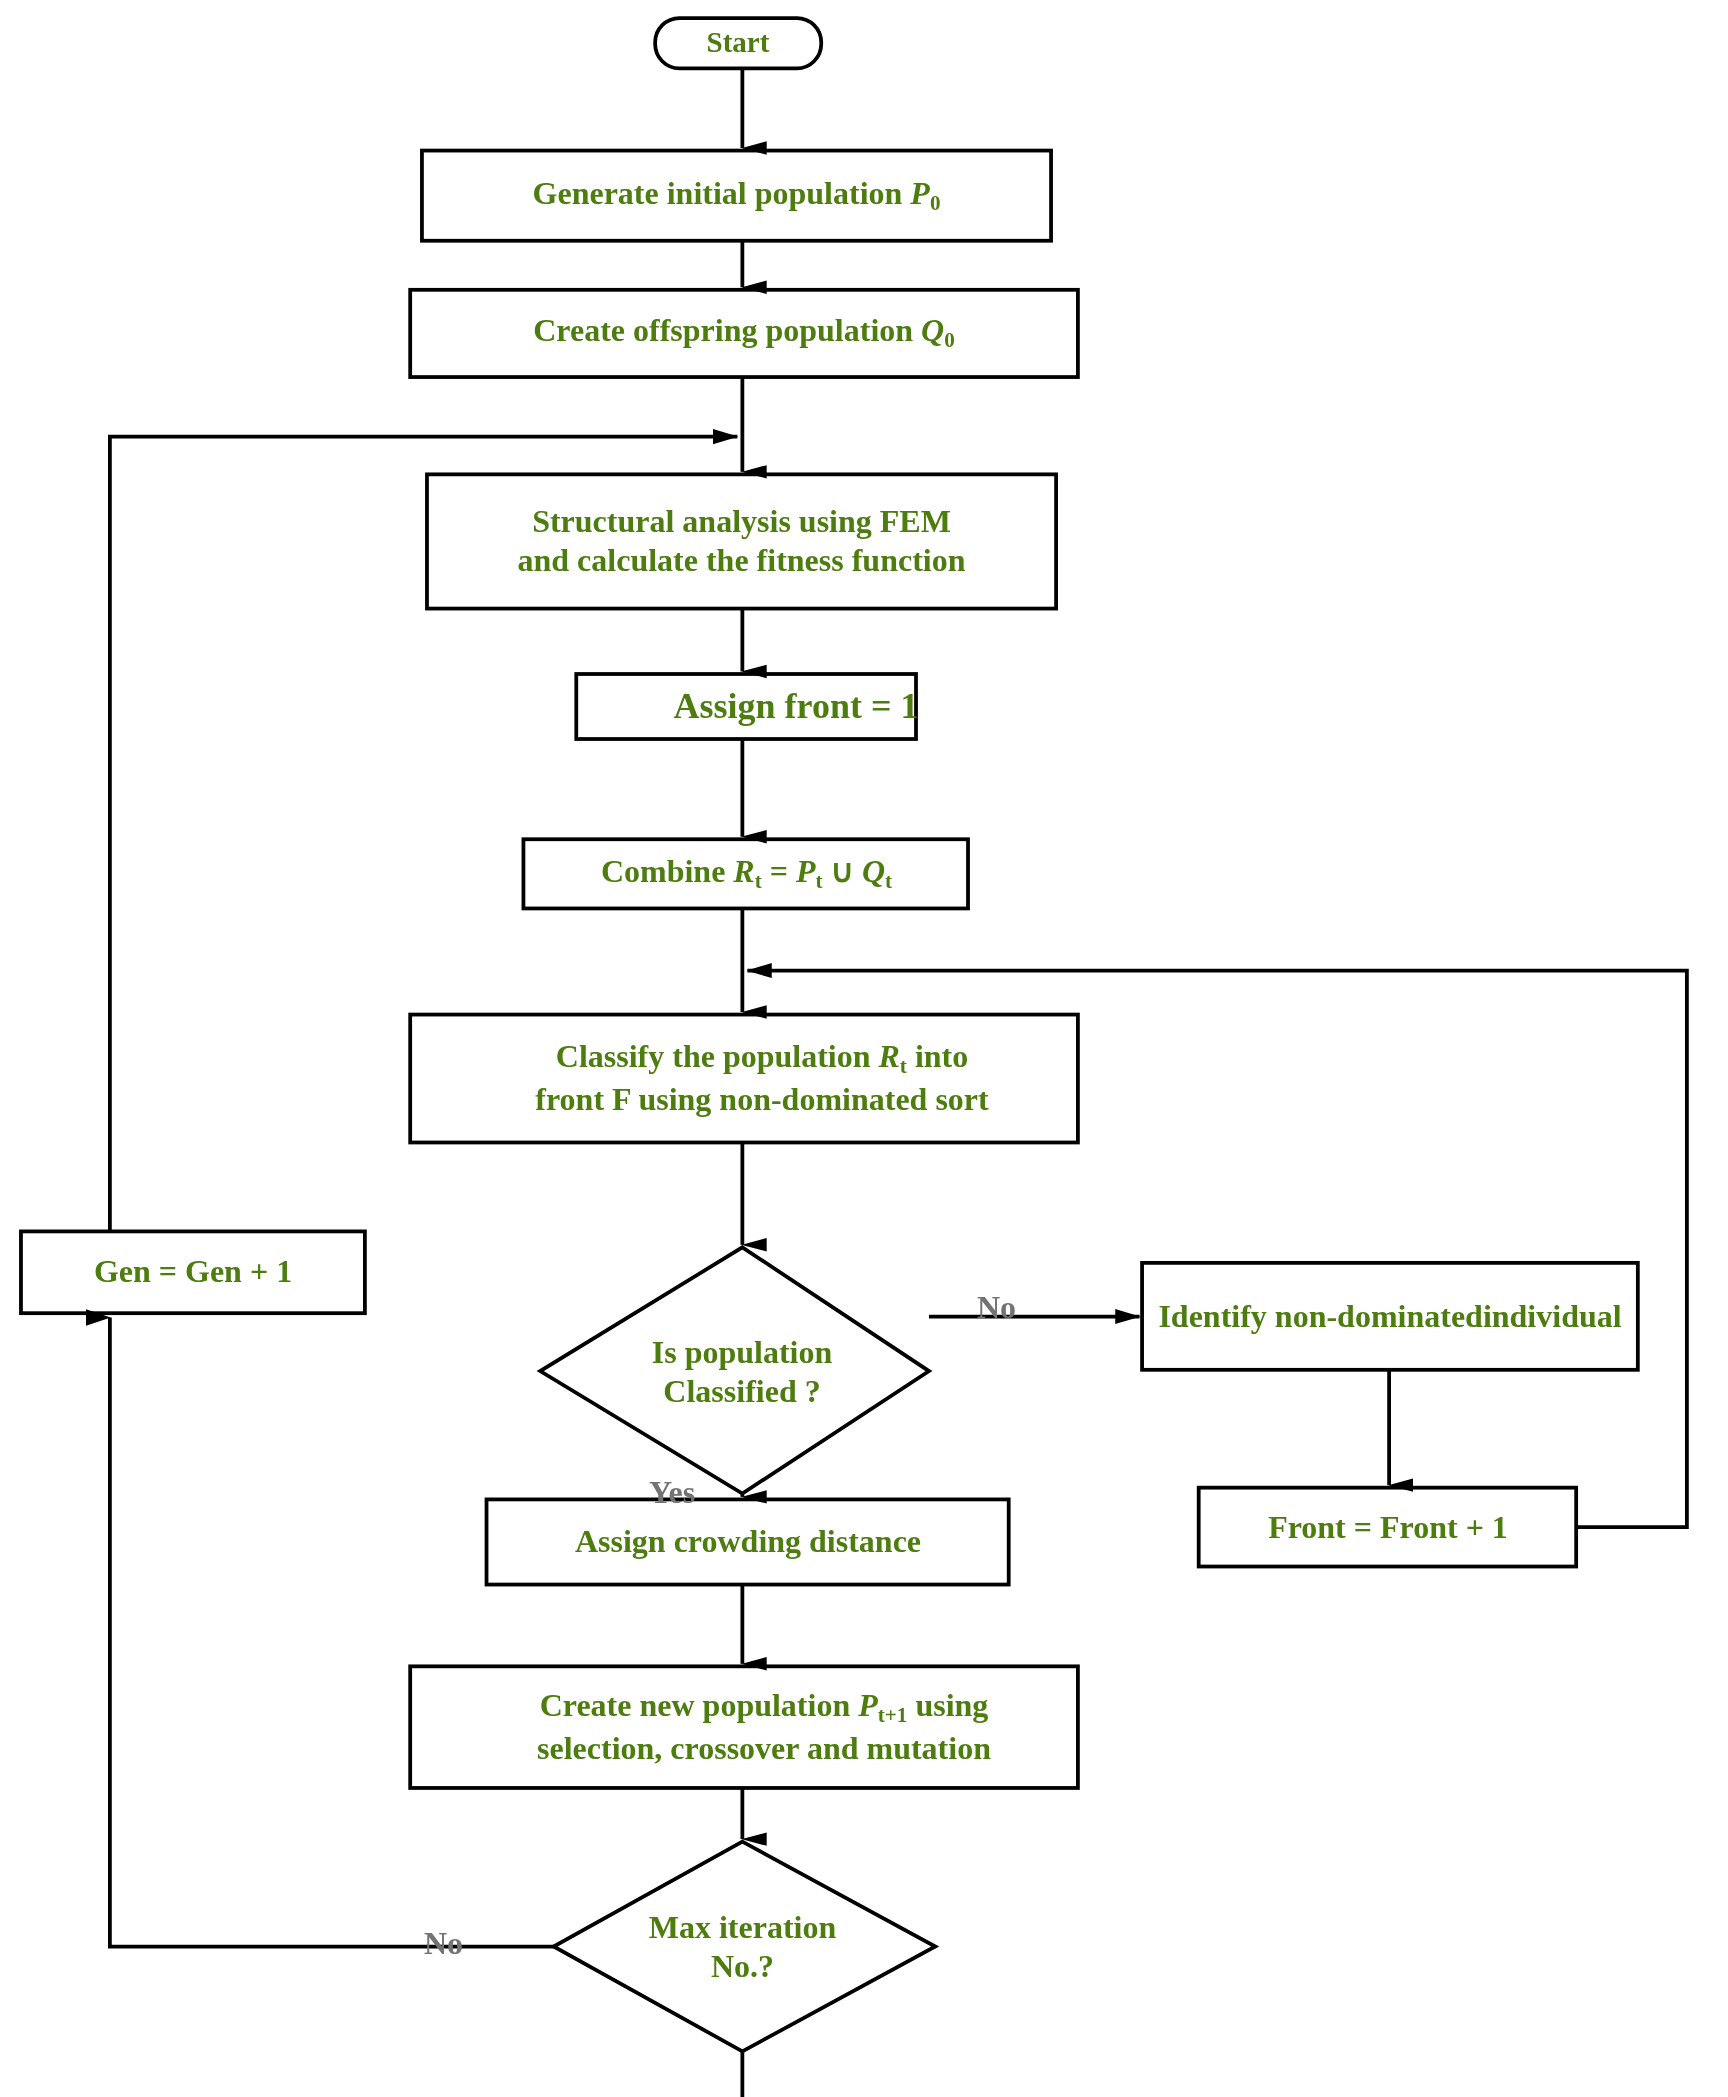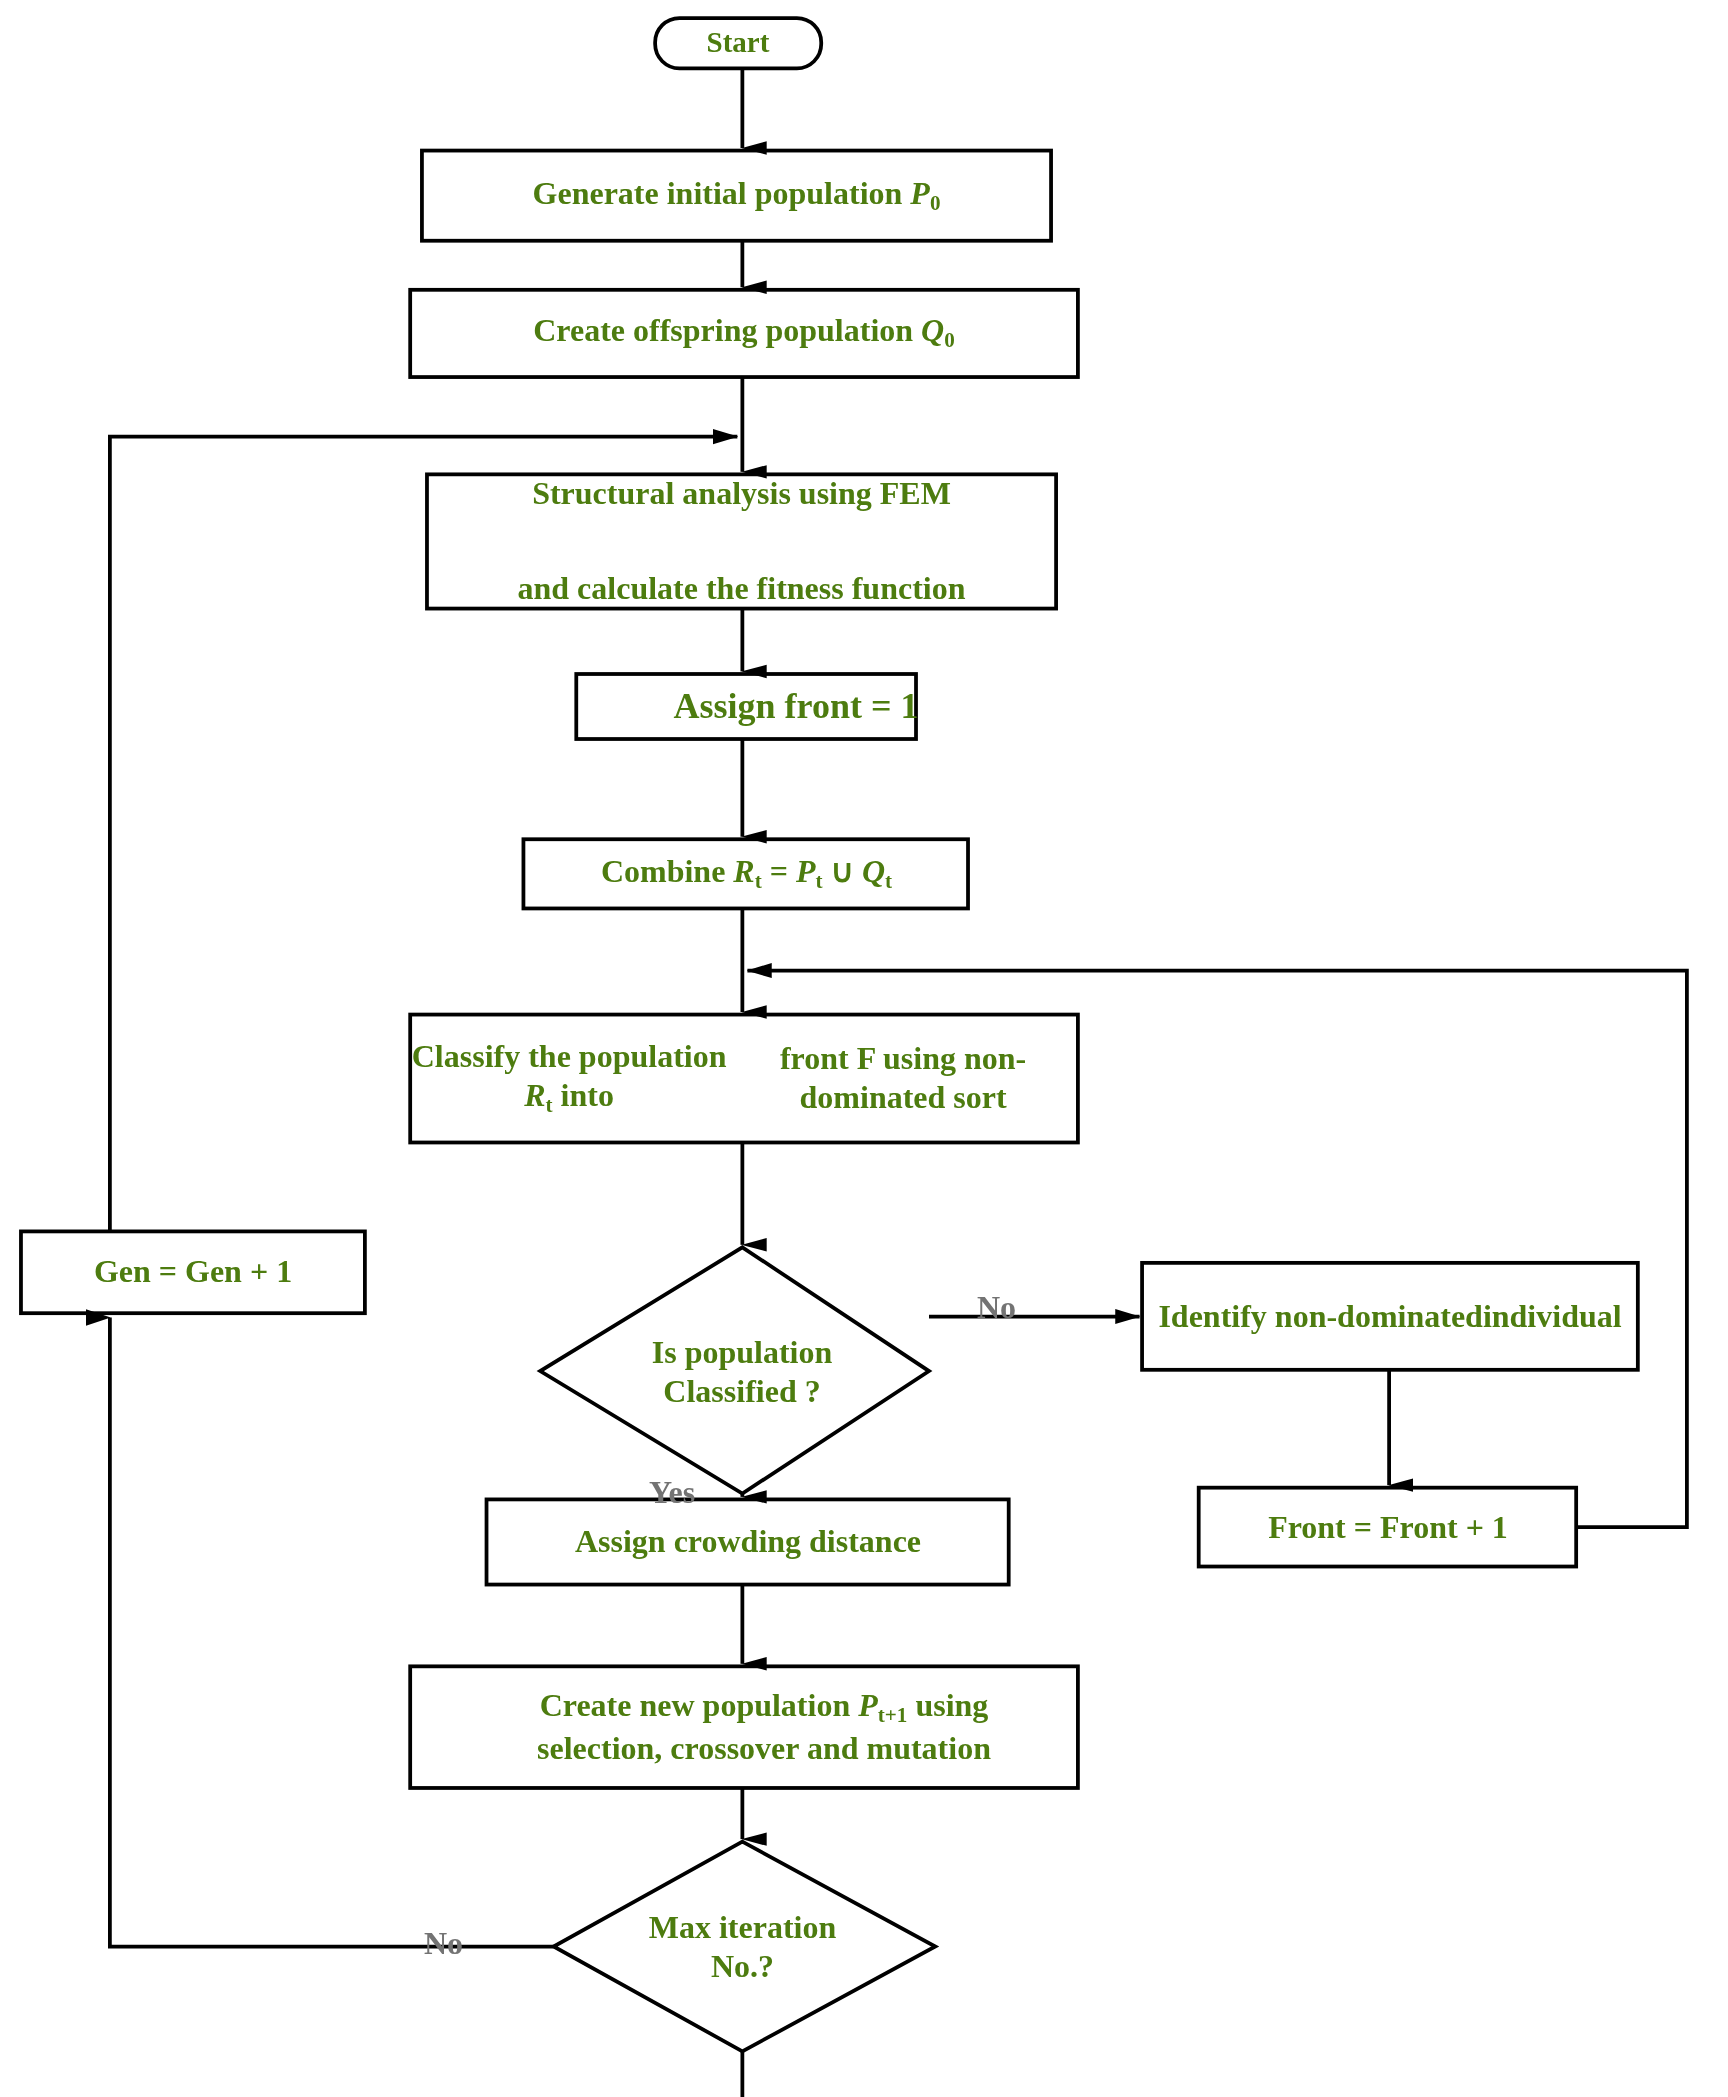--- a/index.html
+++ b/index.html
@@ -120,32 +120,32 @@
   <div class="node-text" style="left:655px;top:17.6px;width:166px;height:50px;font-size:29px;">Start</div>
 
   <div class="node-text" style="left:422px;top:150px;width:629px;height:90px;font-size:32px;">
     <span><span>Generate initial population </span><span class="ital">P</span><span class="sub">0</span></span>
   </div>
 
   <div class="node-text" style="left:410px;top:289px;width:668px;height:87px;font-size:32px;">
     <span><span>Create offspring population </span><span class="ital">Q</span><span class="sub">0</span></span>
   </div>
 
-  <div class="node-text" style="left:427px;top:474px;width:629px;height:134px;font-size:32px;flex-direction:column;justify-content:space-between;">
+  <div class="node-text" style="left:427px;top:474px;width:629px;height:134px;font-size:32px;flex-direction:column;">
     <span>Structural analysis using FEM</span>
     <span>and calculate the fitness function</span>
   </div>
 
   <div class="node-text" style="left:608px;top:674px;width:376px;height:65px;font-size:36px;">Assign front = 1</div>
 
   <div class="node-text" style="left:524px;top:839px;width:445px;height:69px;font-size:32px;">
     <span><span>Combine </span><span class="ital">R</span><span class="sub">t</span><span> = </span><span class="ital">P</span><span class="sub">t</span><span> ∪ </span><span class="ital">Q</span><span class="sub">t</span></span>
   </div>
 
-  <div class="node-text" style="left:410px;top:1014px;width:668px;height:128px;font-size:32px;flex-direction:row;">
+  <div class="node-text" style="left:410px;top:1014px;width:668px;height:128px;font-size:32px;flex-direction:column;padding-left:18px;">
     <span><span>Classify the population </span><span class="ital">R</span><span class="sub">t</span><span> into</span></span>
     <span>front F using non-dominated sort</span>
   </div>
 
   <div class="node-text" style="left:587px;top:1309px;width:310px;height:126px;font-size:32px;flex-direction:column;">
     <span>Is population</span>
     <span>Classified ?</span>
   </div>
 
   <div class="node-text" style="left:1142px;top:1263px;width:496px;height:107px;font-size:32px;">

